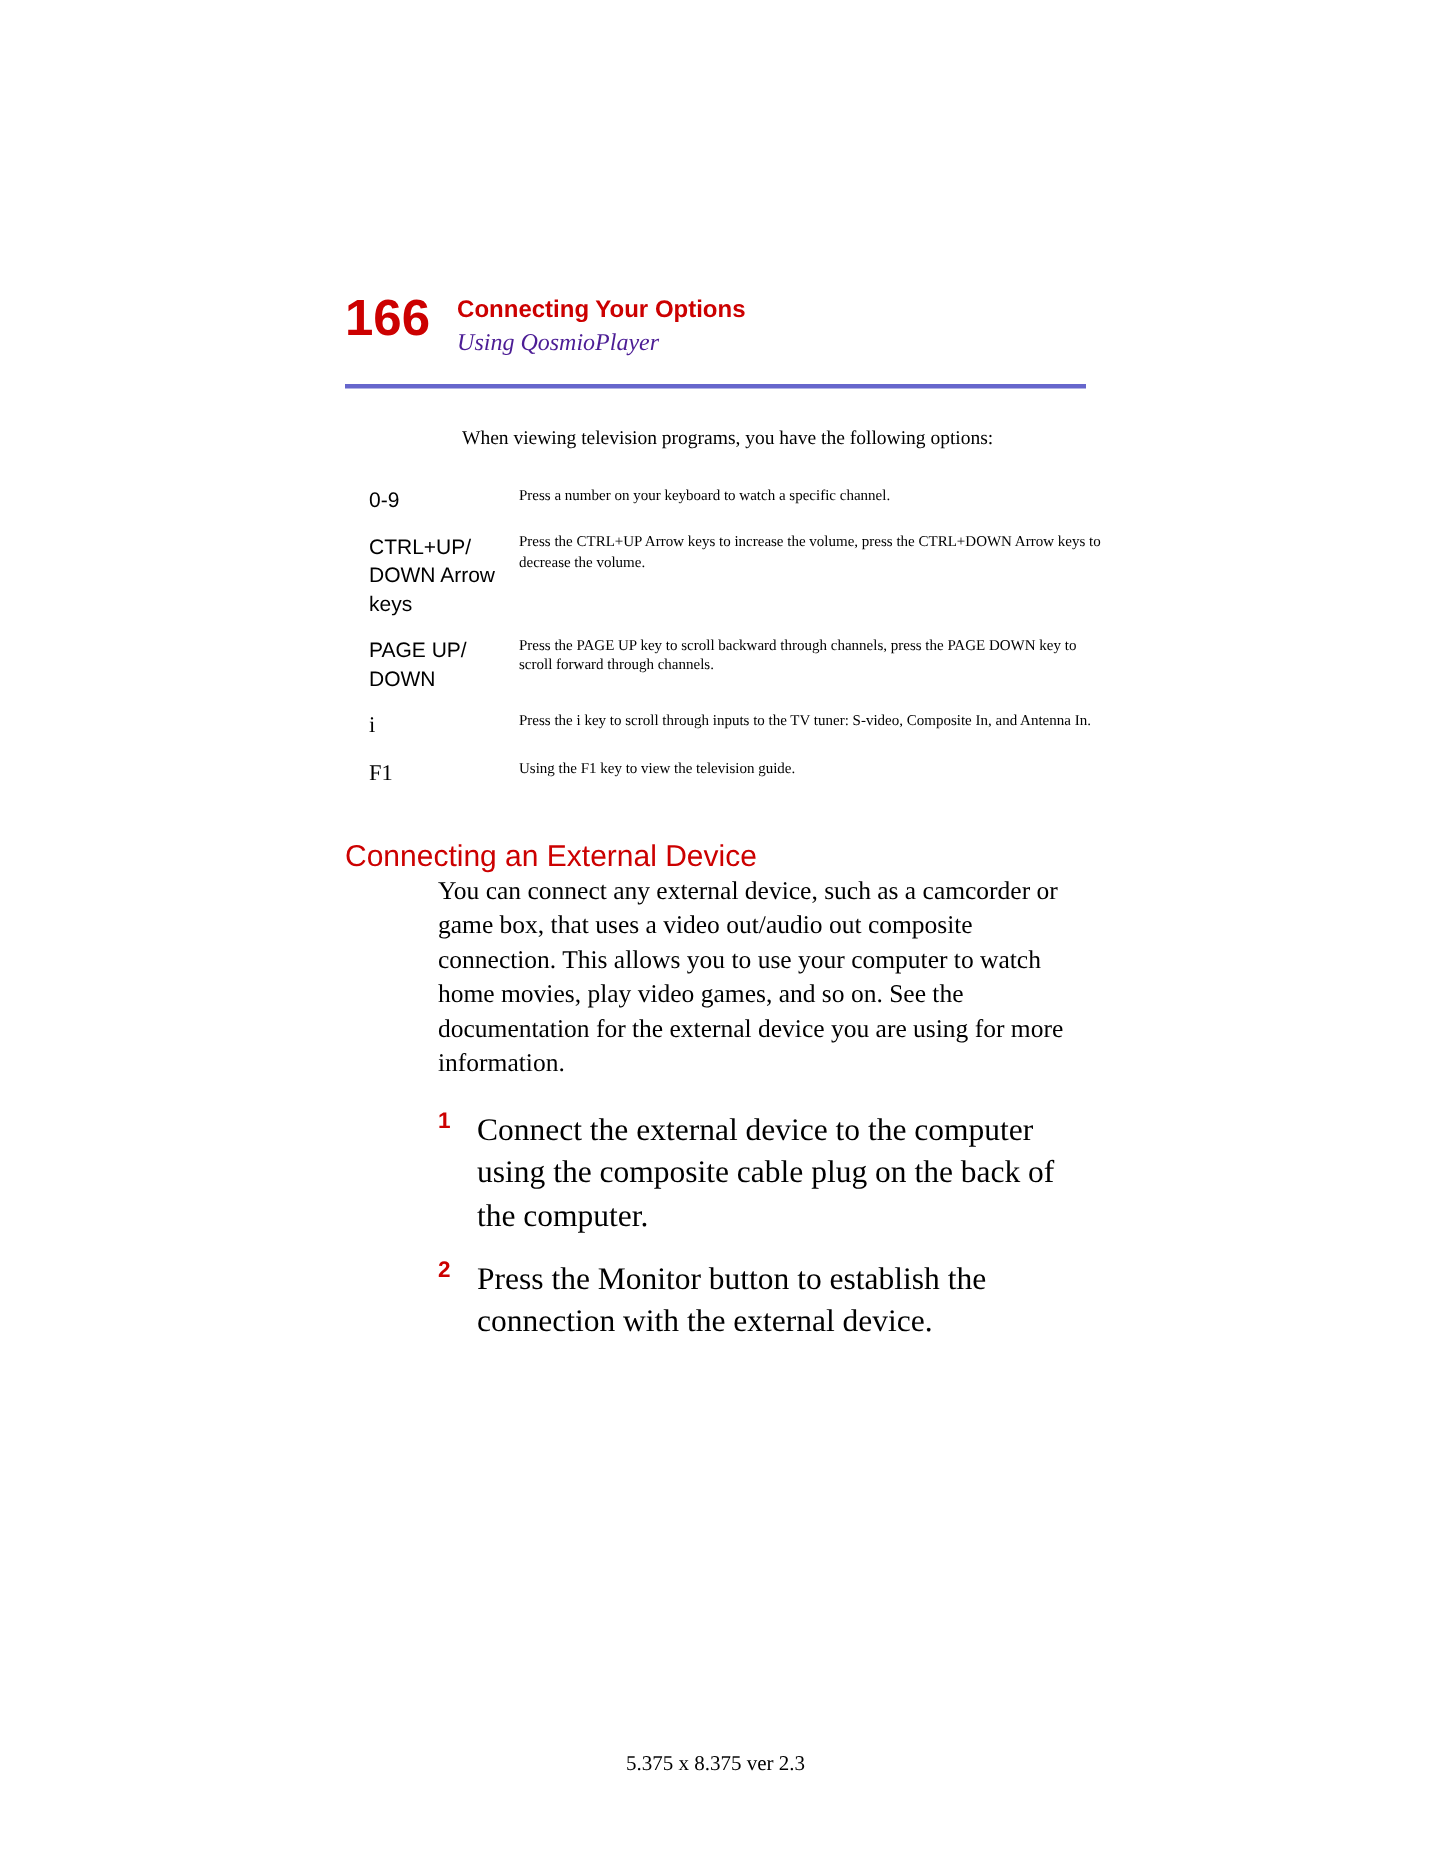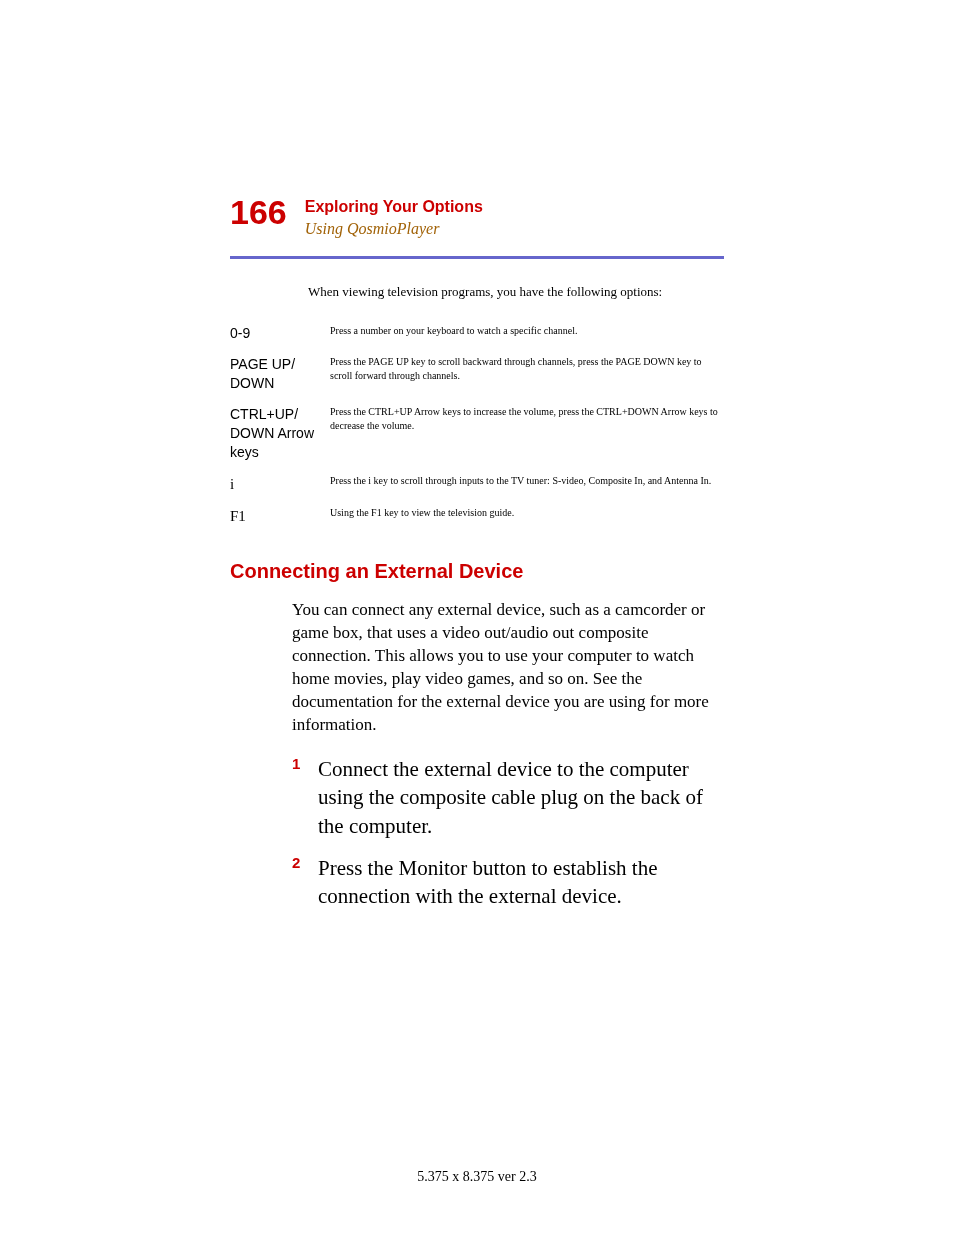--- a/index.html
+++ b/index.html
@@ -40,39 +40,40 @@
       font-family: Arial, Helvetica, sans-serif;
       font-size: 16px;
       font-weight: bold;
       color: #cc0000;
       line-height: 1.3;
     }
     .section-subtitle {
       font-family: 'Times New Roman', Times, serif;
       font-style: italic;
       font-size: 16px;
-      color: #a16207;
+      color: #4c1d95;
       margin-top: 2px;
     }
     .divider {
       height: 3px;
       background: #6666cc;
       margin-bottom: 24px;
       margin-top: 18px;
     }
     .intro-text {
       font-size: 13px;
       line-height: 1.35;
       margin-left: 78px;
       margin-bottom: 18px;
     }
     .options-table {
       width: 100%;
       border-collapse: collapse;
       margin-bottom: 28px;
+      margin-left: 16px;
     }
     .options-table td {
       vertical-align: top;
       padding: 6px 0;
       font-size: 10px;
       line-height: 1.35;
     }
     .options-table td.key-col {
       width: 100px;
       font-family: Arial, Helvetica, sans-serif;
@@ -85,23 +86,23 @@
     }
     .key-col-line {
       display: block;
     }
     .options-table td.desc-col {
       font-family: 'Times New Roman', Times, serif;
     }
     .section-heading {
       font-family: Arial, Helvetica, sans-serif;
       font-size: 20px;
-      font-weight: bold;
-      color: #cc0000;
-      margin-bottom: 16px;
+      font-weight: normal;
+      color: #cc0000;
+      margin-bottom: 0;
     }
     .body-paragraph {
       font-size: 17px;
       line-height: 1.35;
       margin-left: 62px;
       margin-bottom: 18px;
     }
     .numbered-list {
       margin-left: 62px;
     }
@@ -133,51 +134,51 @@
     }
   </style>
 </head>
 <body>
 
 <div class="page-content">
 
   <div class="header-row">
     <div class="page-number">166</div>
     <div class="header-titles">
-      <div class="chapter-title">Exploring Your Options</div>
+      <div class="chapter-title">Connecting Your Options</div>
       <div class="section-subtitle">Using QosmioPlayer</div>
     </div>
   </div>
 
   <div class="divider"></div>
 
   <p class="intro-text">When viewing television programs, you have the following options:</p>
 
   <table class="options-table">
     <tbody id="options-body">
         <tr>
           <td class="key-col">
             <span class="key-col-line">0-9</span>
           </td>
           <td class="desc-col">Press a number on your keyboard to watch a specific channel.</td>
-        </tr>
-        <tr>
-          <td class="key-col">
-            <span class="key-col-line">PAGE UP/</span>
-            <span class="key-col-line">DOWN</span>
-          </td>
-          <td class="desc-col">Press the PAGE UP key to scroll backward through channels, press the PAGE DOWN key to scroll forward through channels.</td>
         </tr>
         <tr>
           <td class="key-col">
             <span class="key-col-line">CTRL+UP/</span>
             <span class="key-col-line">DOWN Arrow</span>
             <span class="key-col-line">keys</span>
           </td>
           <td class="desc-col">Press the CTRL+UP Arrow keys to increase the volume, press the CTRL+DOWN Arrow keys to decrease the volume.</td>
+        </tr>
+        <tr>
+          <td class="key-col">
+            <span class="key-col-line">PAGE UP/</span>
+            <span class="key-col-line">DOWN</span>
+          </td>
+          <td class="desc-col">Press the PAGE UP key to scroll backward through channels, press the PAGE DOWN key to scroll forward through channels.</td>
         </tr>
         <tr>
           <td class="key-col serif">
             <span class="key-col-line">i</span>
           </td>
           <td class="desc-col">Press the i key to scroll through inputs to the TV tuner: S-video, Composite In, and Antenna In.</td>
         </tr>
         <tr>
           <td class="key-col serif">
             <span class="key-col-line">F1</span>

